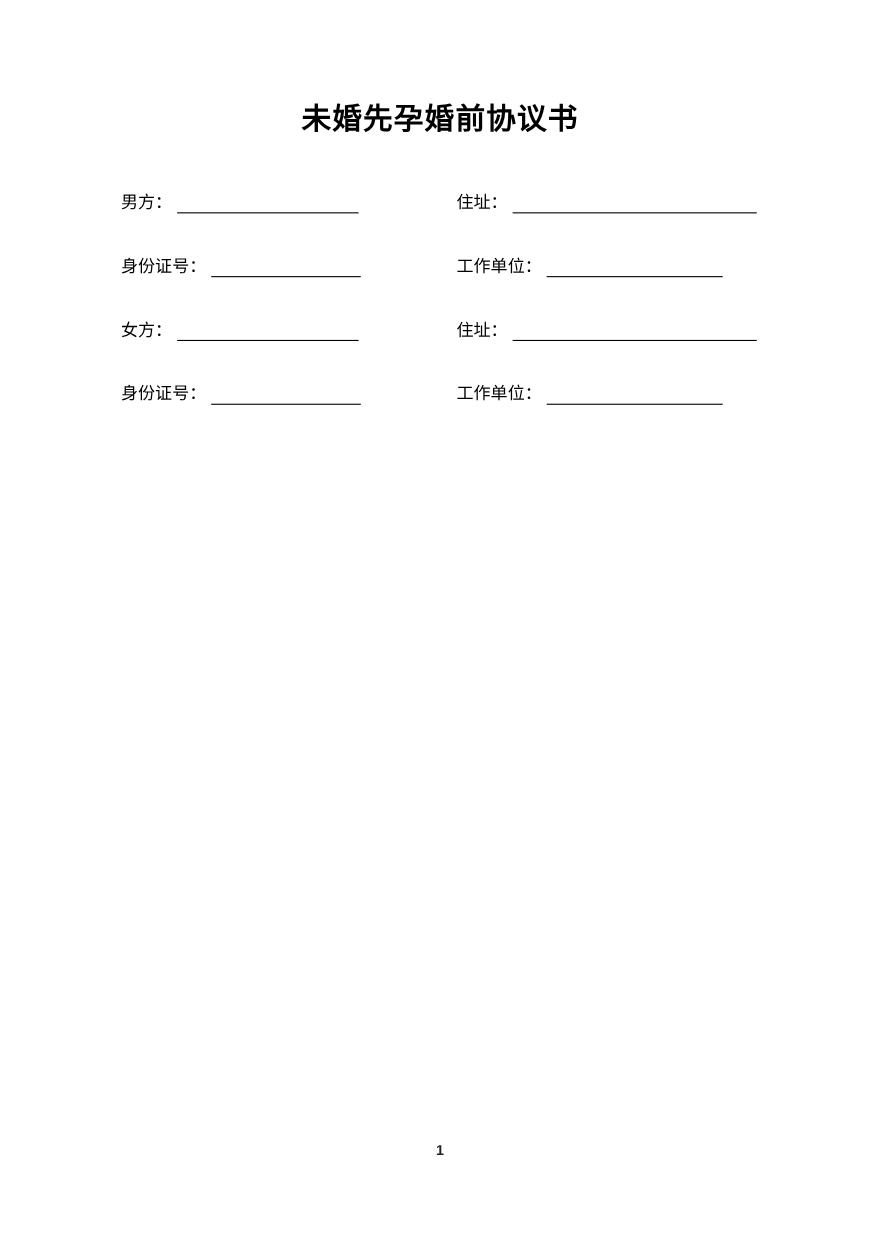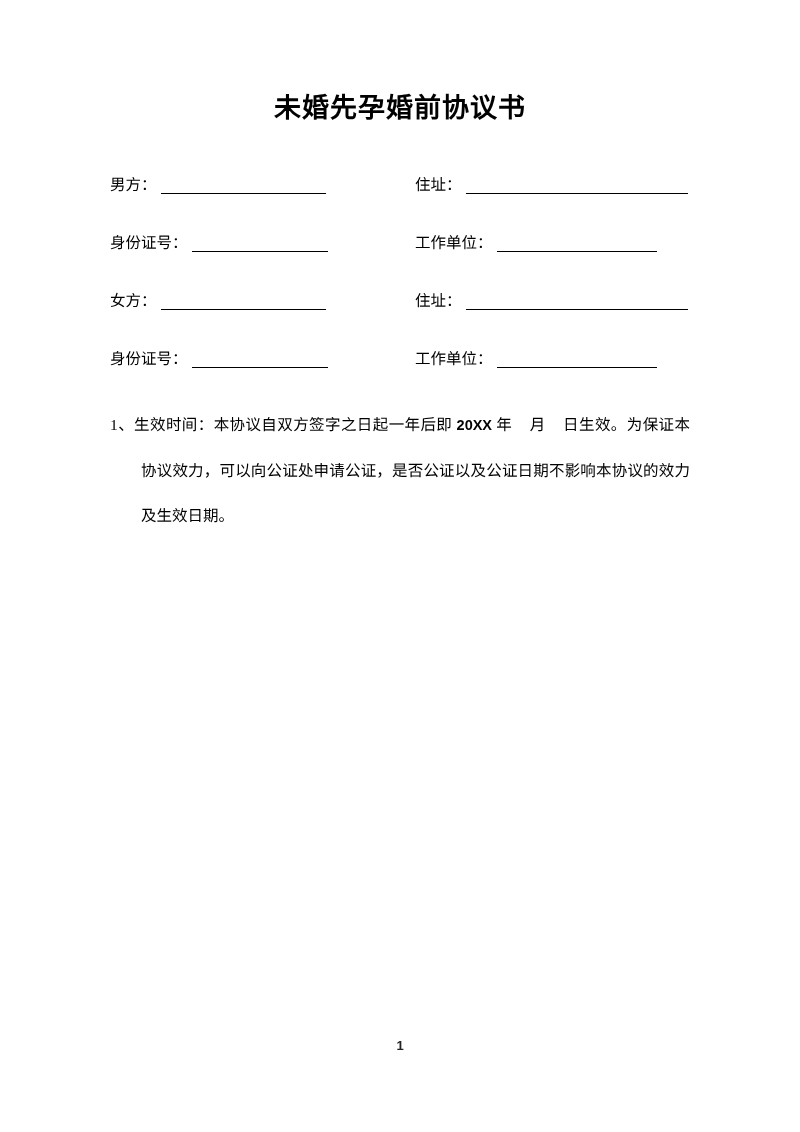--- a/index.html
+++ b/index.html
@@ -167,21 +167,20 @@
         <span class="blank-line bl-work"></span>
       </div>
     </div>
 
   </div>
 
   <div class="body-block">
 
 
 
-    <p class="para hang"><span>1、</span><span>生效时间：本协议自双方签字之日起一年后即 </span><span class="latin">20XX</span><span> 年</span><span class="sp-wide"></span><span>月</span><span class="sp-wide"></span><span>日生效。为保证本协议效力，可以向公证处申请公证，是否公证以及公证日期不影响本协议的效力及生效日期。</span></p>
 
 
 
 
   </div>
 
   <div class="page-number">1</div>
 
 </div>
 

